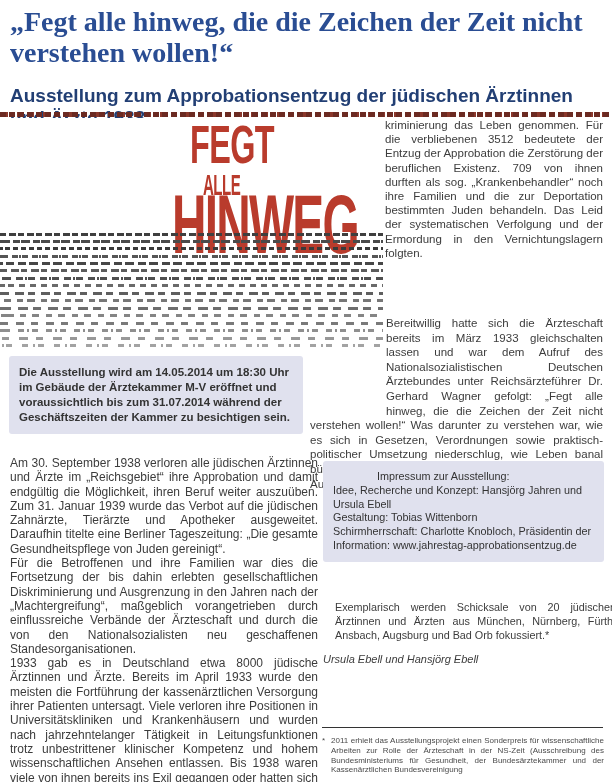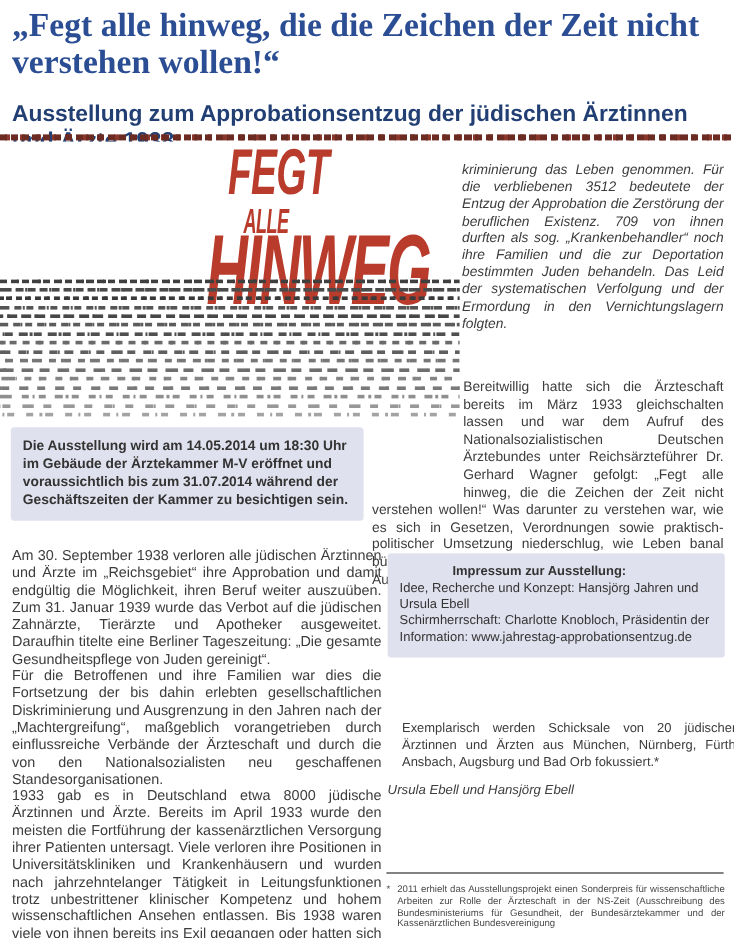--- a/index.html
+++ b/index.html
@@ -18,34 +18,34 @@
     font-weight:bold; font-size:19px; color:var(--subtitle-blue);
   }
   
   .top-strip{
     position:absolute; left:0; top:112px; width:612px; height:5px;
     background:
       repeating-linear-gradient(90deg, var(--strip-dark) 0 6px, transparent 6px 9px),
       repeating-linear-gradient(90deg, transparent 0 4px, var(--strip-red) 4px 8px, transparent 8px 13px);
   }
   
-  .poster{position:absolute; left:0; top:118px; width:383px; height:242px; background:#fff;font-style:italic;}
+  .poster{position:absolute; left:0; top:118px; width:383px; height:242px; background:#fff;}
   .poster-word{
     position:absolute; font-weight:bold; color:var(--poster-red);
     line-height:1; letter-spacing:-1px; transform-origin:left top; white-space:nowrap;
   }
   .word-fegt  {left:190px; top:-1px;  font-size:54px; transform:scaleX(.60);}
   .word-alle  {left:203px; top:53px;  font-size:29px; transform:scaleX(.52);}
   .word-hinweg{left:172px; top:65px;  font-size:83px; transform:scaleX(.575); letter-spacing:-3px;}
   .texture-layer{position:absolute; left:0; top:0; width:100%; height:100%;}
   .tex-row{position:absolute; left:0; width:100%;}
   
   .rc-para1{
-    position:absolute; left:385px; top:135px; width:218px;
-    font-size:11.5px; line-height:14.2px; text-align:justify; hyphens:auto;font-style:italic;
+    position:absolute; left:385px; top:118px; width:218px;
+    font-size:11.5px; line-height:14.2px; text-align:justify; hyphens:auto;
   }
   .rc-para2-wrap{
     position:absolute; left:310px; top:316px; width:293px;
     font-size:11.5px; line-height:14.6px; text-align:justify; hyphens:auto;
   }
   .wrap-spacer{float:left; width:76px; height:88px;}
   .info-box{
     position:absolute; left:9px; top:356px; width:274px;
     background:var(--box-bg); border-radius:3px; padding:9px 10px;
     font-weight:bold; font-size:11.5px; line-height:15px; color:#333;
@@ -54,21 +54,21 @@
     position:absolute; left:10px; top:456px; width:308px;
     font-size:12px; line-height:14.3px; text-align:justify; hyphens:auto;
   }
   .left-col p{margin:0;}
   
   .impressum-box{
     position:absolute; left:323px; top:461px; width:261px;
     background:var(--box-bg); border-radius:3px; padding:9px 10px;
     font-size:10.8px; line-height:13.8px; color:#333;
   }
-  .impressum-heading{font-weight:bold;padding-left:44px;}
+  .impressum-heading{font-weight:normal;padding-left:44px;}
   .example-para{
     position:absolute; left:323px; top:600px; width:281px;
     font-size:10.8px; line-height:14px; text-align:justify; hyphens:auto;margin-left:12px;
   }
   .authors{
     position:absolute; left:323px; top:653px; width:281px;
     font-style:italic; font-size:11px; text-align:left; color:#3c3c3c;
   }
   
   .footnote-rule{position:absolute; left:322px; top:727px; width:281px; border-top:1px solid #333;}
@@ -125,20 +125,21 @@
   <div class="left-col">
     <p>Am 30. September 1938 verloren alle jüdischen Ärztinnen und Ärzte im „Reichsgebiet“ ihre Approbation und damit endgültig die Möglichkeit, ihren Beruf weiter auszuüben. Zum 31. Januar 1939 wurde das Verbot auf die jüdischen Zahnärzte, Tierärzte und Apotheker ausgeweitet. Daraufhin titelte eine Berliner Tageszeitung: „Die gesamte Gesundheitspflege von Juden gereinigt“.</p>
     <p>Für die Betroffenen und ihre Familien war dies die Fortsetzung der bis dahin erlebten gesellschaftlichen Diskriminierung und Ausgrenzung in den Jahren nach der „Machtergreifung“, maßgeblich vorangetrieben durch einflussreiche Verbände der Ärzteschaft und durch die von den Nationalsozialisten neu geschaffenen Standesorganisationen.</p>
     <p>1933 gab es in Deutschland etwa 8000 jüdische Ärztinnen und Ärzte. Bereits im April 1933 wurde den meisten die Fortführung der kassenärztlichen Versorgung ihrer Patienten untersagt. Viele verloren ihre Positionen in Universitätskliniken und Krankenhäusern und wurden nach jahrzehntelanger Tätigkeit in Leitungsfunktionen trotz unbestrittener klinischer Kompetenz und hohem wissenschaftlichen Ansehen entlassen. Bis 1938 waren viele von ihnen bereits ins Exil gegangen oder hatten sich unter dem ständigen Druck der Dis-</p>
   </div>
 
   <div class="impressum-box">
     <div class="impressum-heading">Impressum zur Ausstellung:</div>
     <div>Idee, Recherche und Konzept: Hansjörg Jahren und</div>
     <div>Ursula Ebell</div>
+    <div>Gestaltung: Tobias Wittenborn</div>
     <div>Schirmherrschaft: Charlotte Knobloch, Präsidentin der</div>
     <div>Information: www.jahrestag-approbationsentzug.de</div>
   </div>
 
   <div class="example-para">Exemplarisch werden Schicksale von 20 jüdischen Ärztinnen und Ärzten aus München, Nürnberg, Fürth, Ansbach, Augsburg und Bad Orb fokussiert.*</div>
 
   <div class="authors">Ursula Ebell und Hansjörg Ebell</div>
 
   <div class="footnote-rule"></div>
   <div class="footnote">

